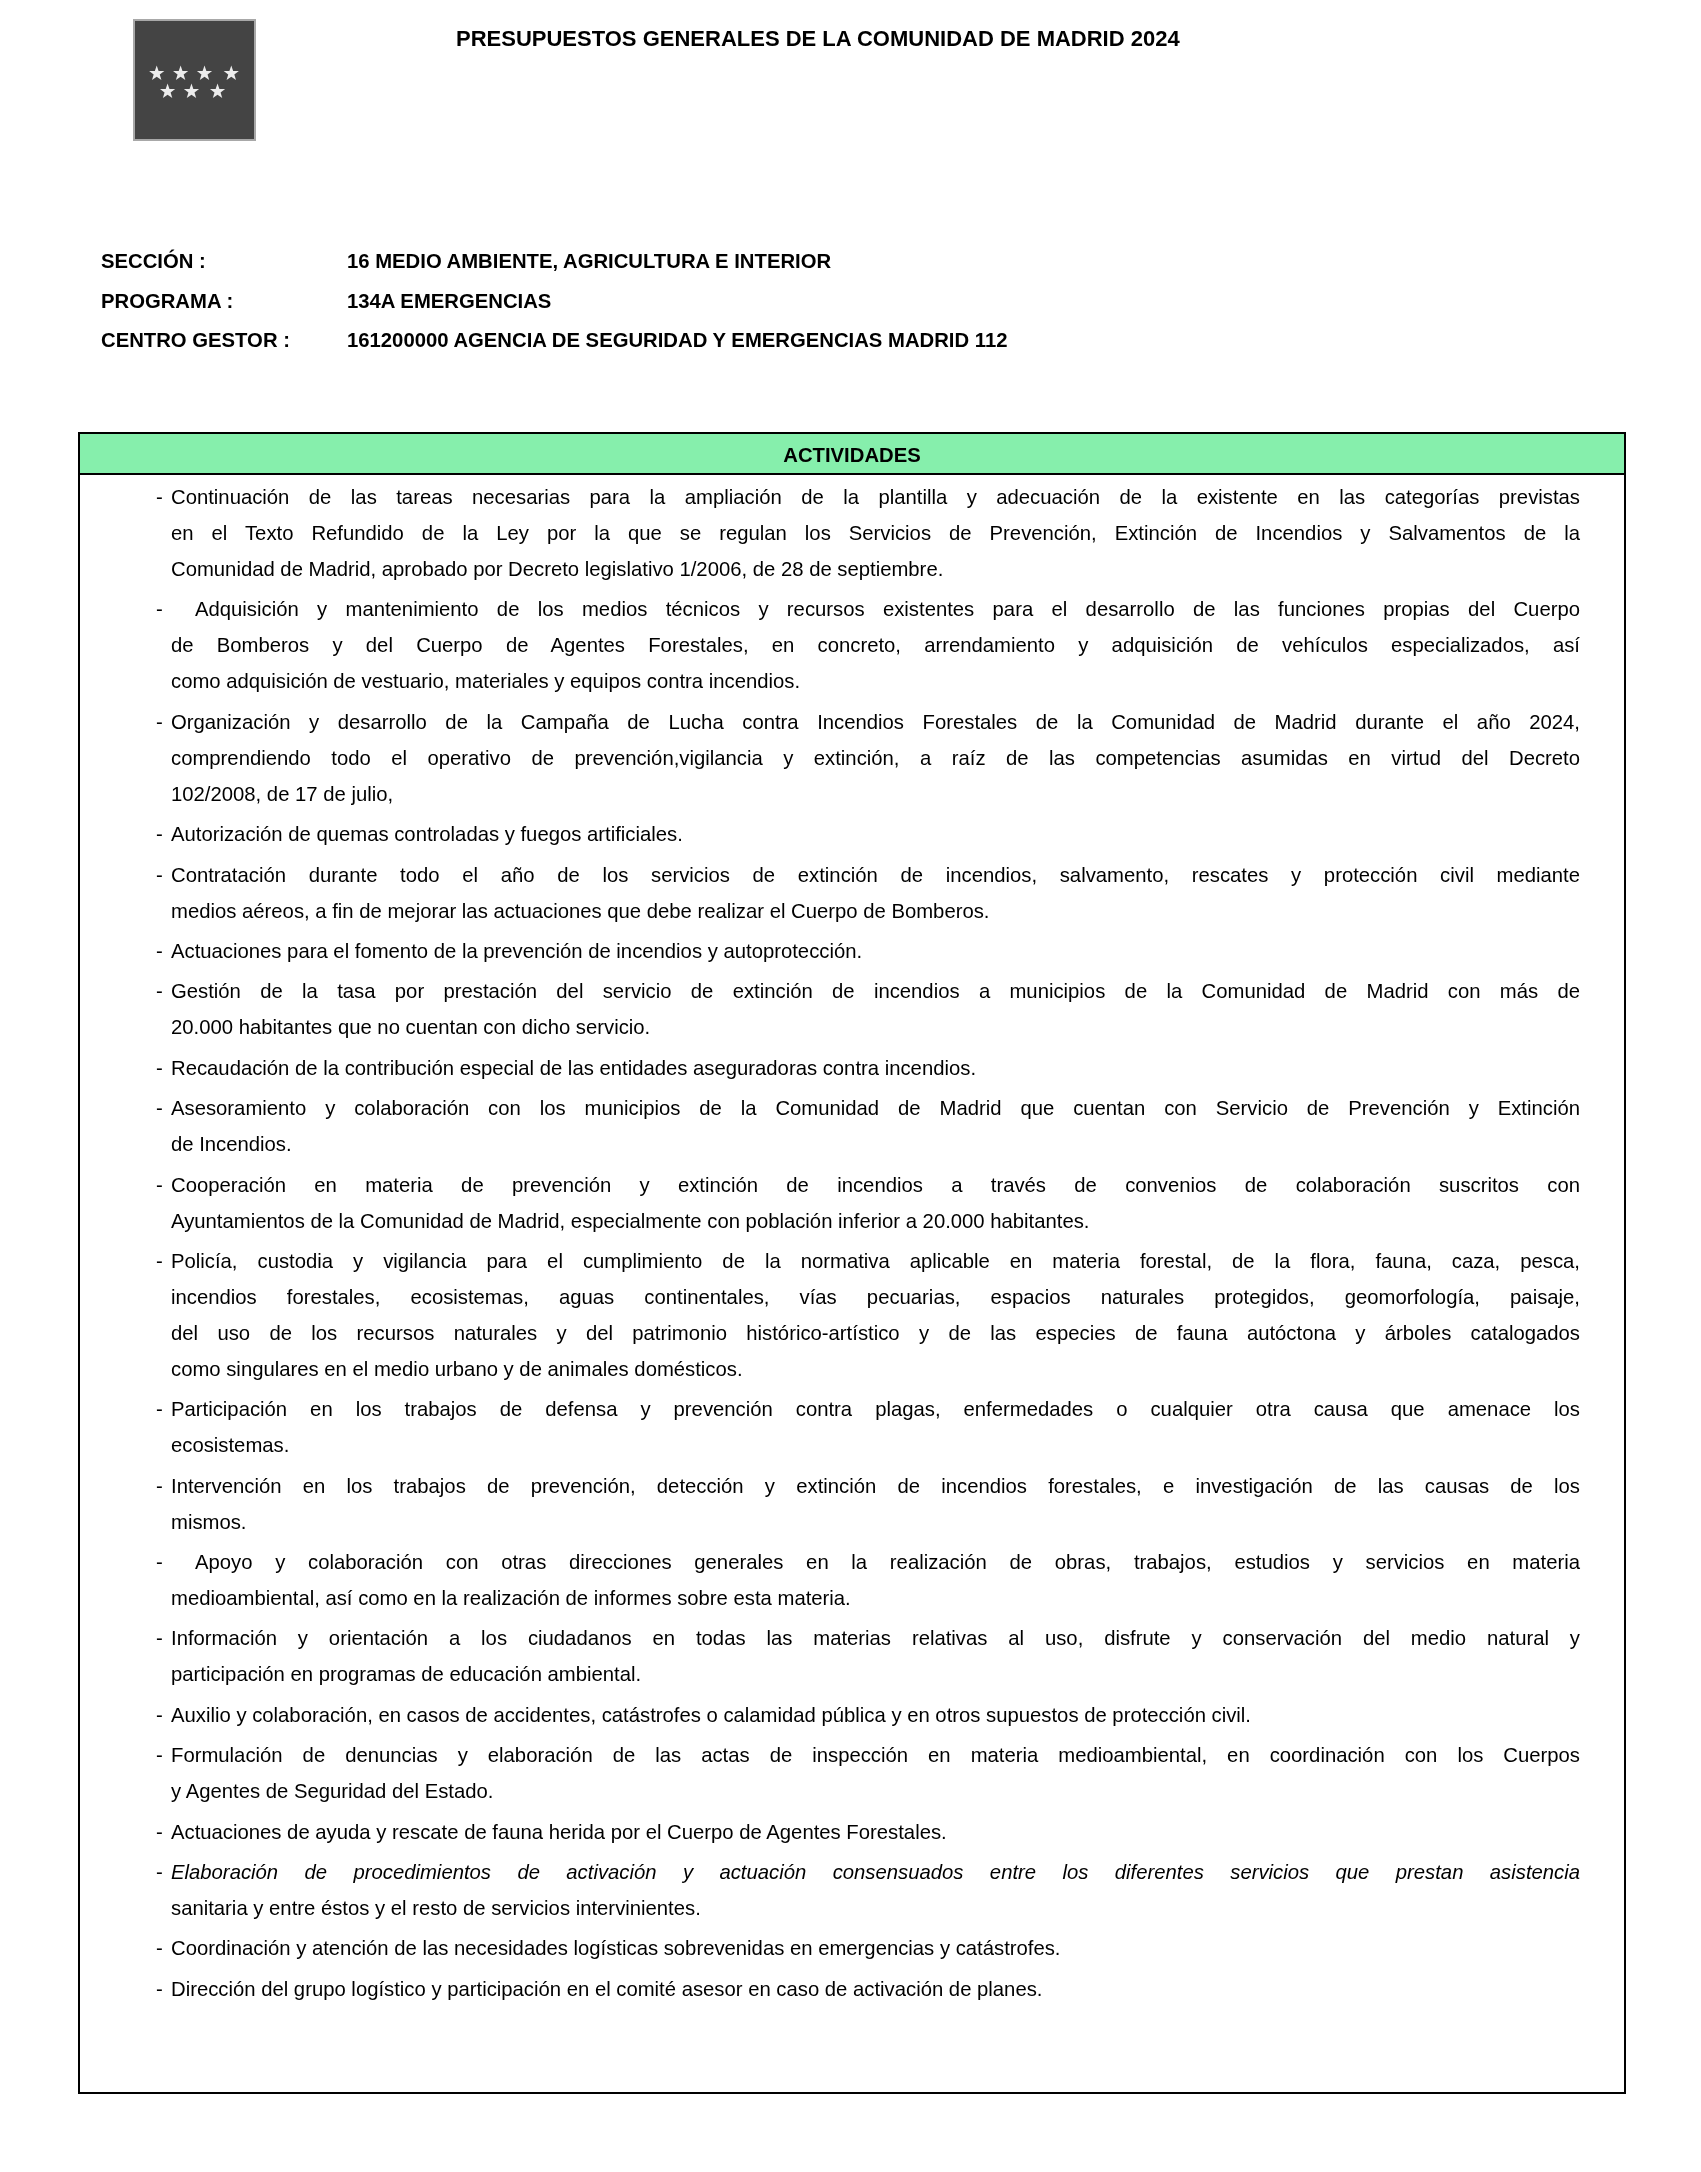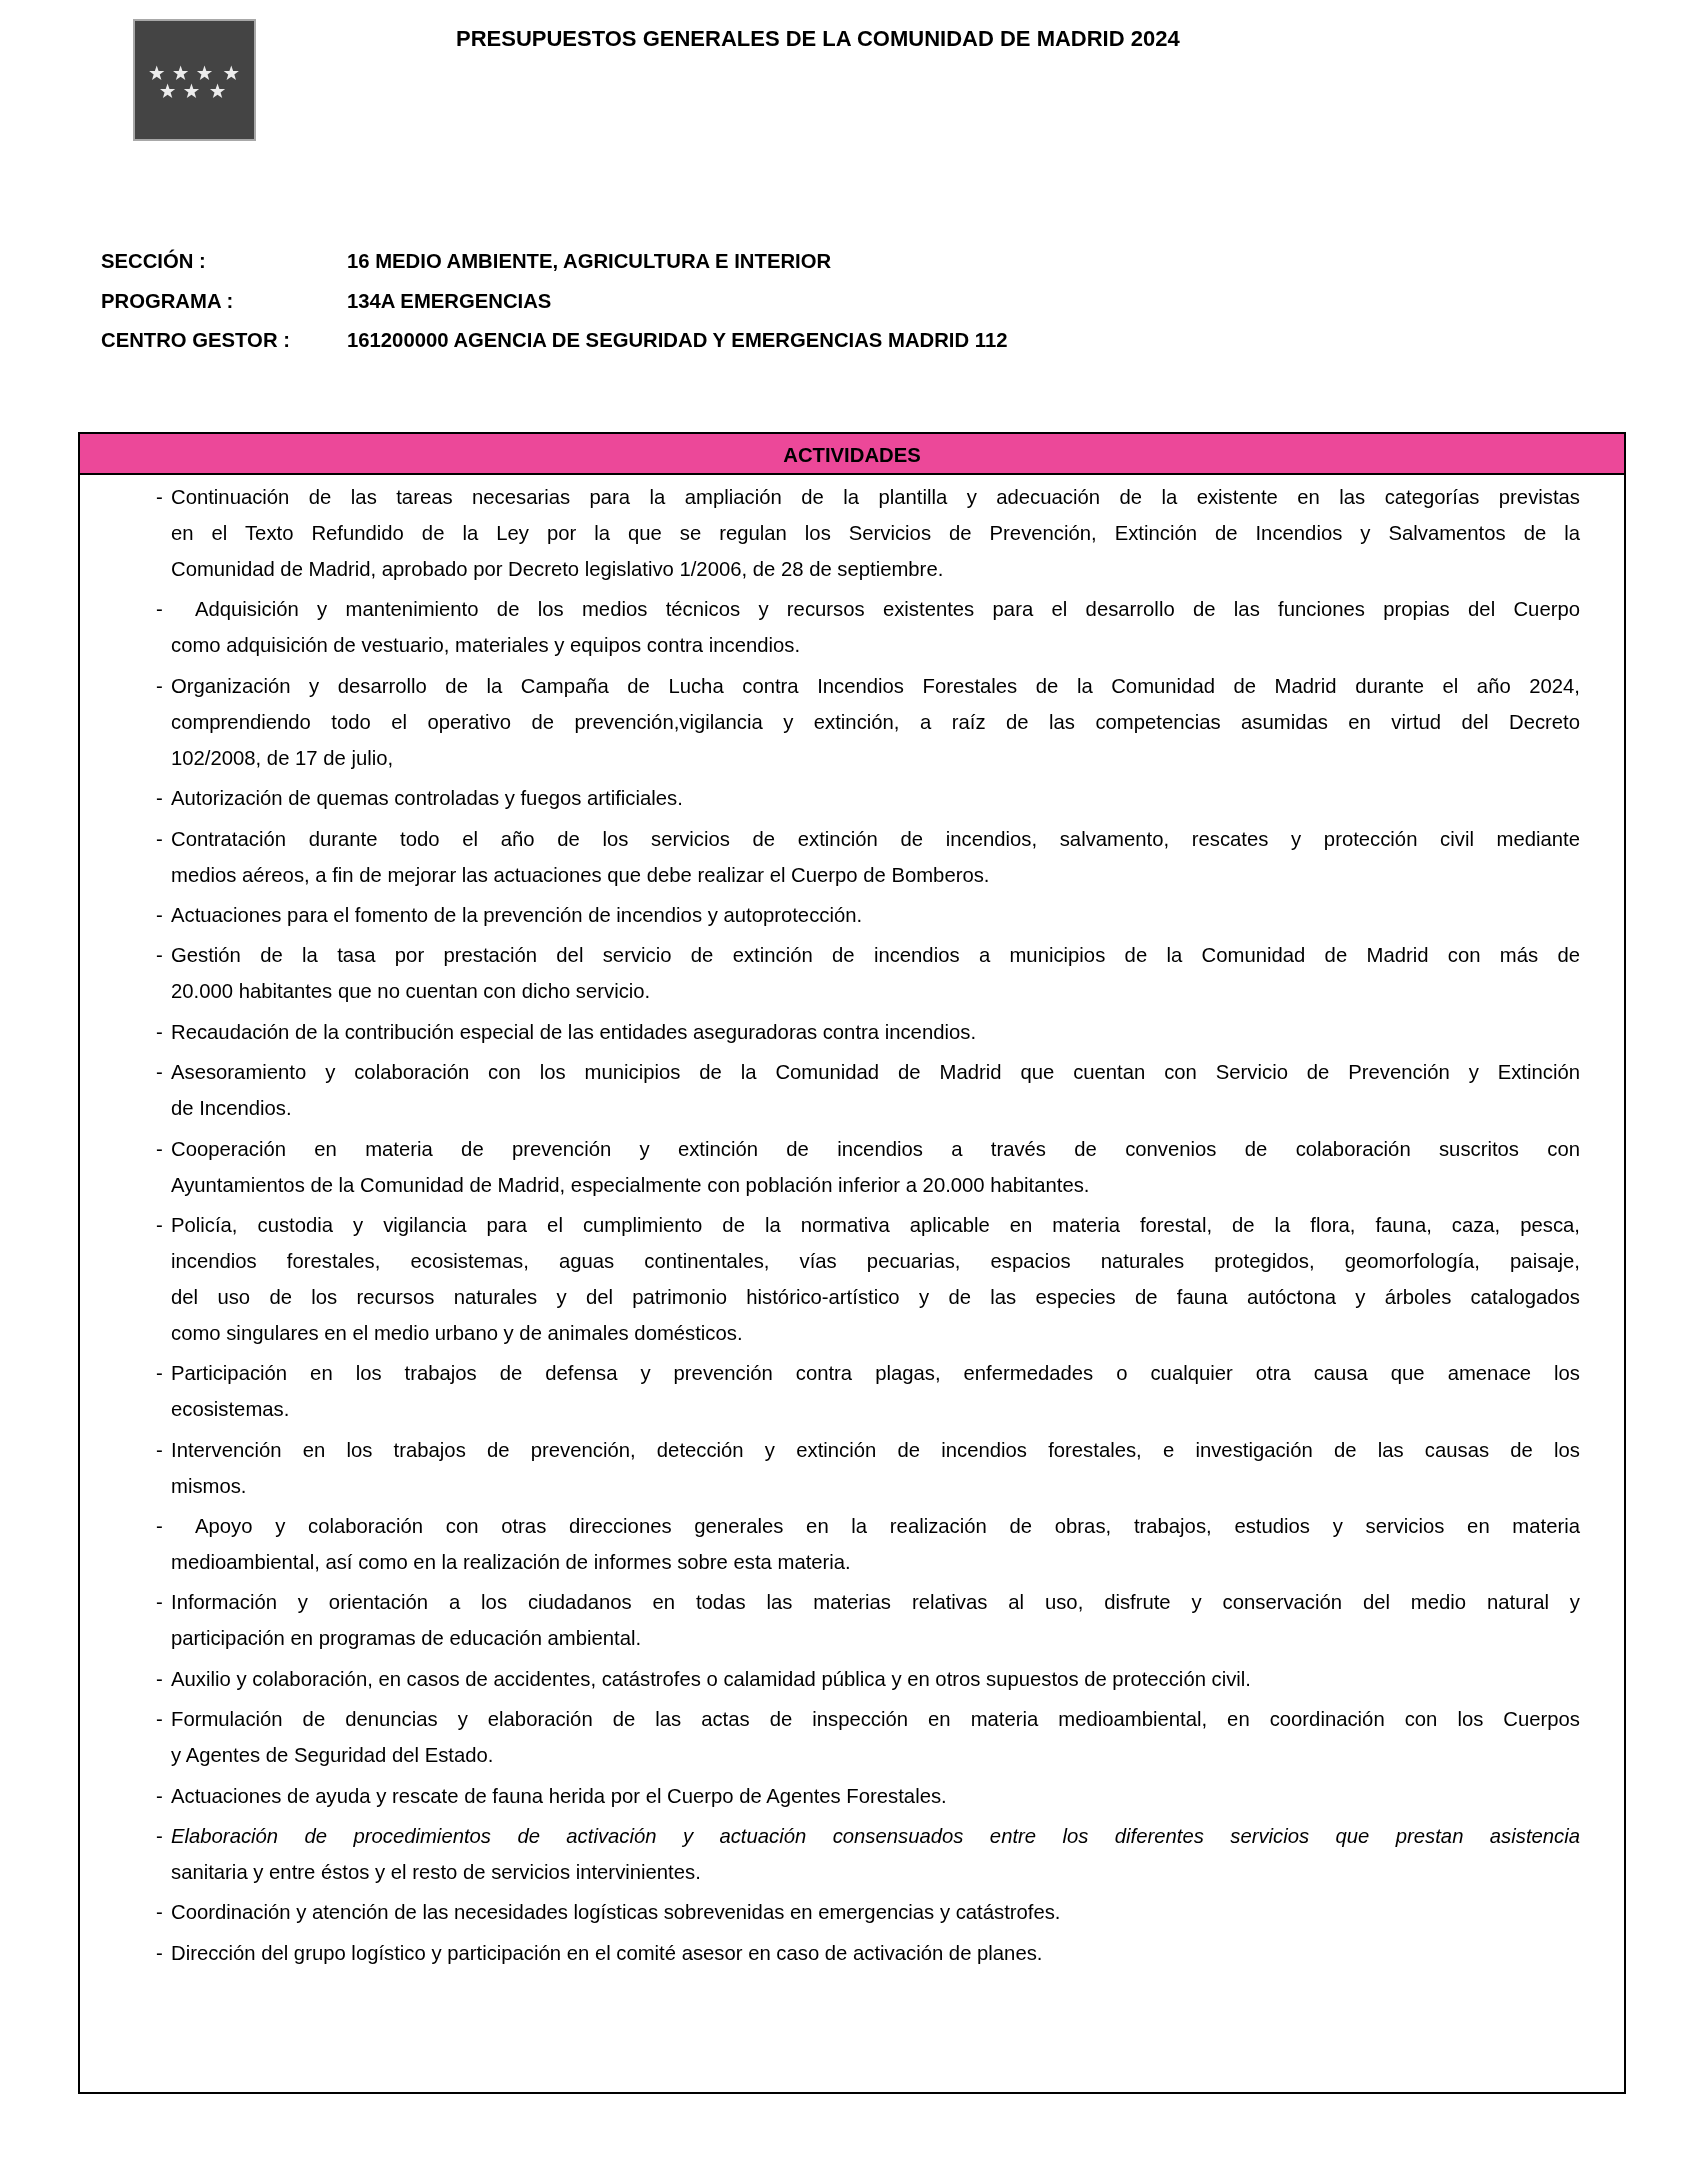--- a/index.html
+++ b/index.html
@@ -18,21 +18,21 @@
     letter-spacing: 0px;
   }
   .meta-row { position: absolute; left: 89px; height: 26px; font-weight: bold; font-size: 20.3px; line-height: 26px; white-space: nowrap; }
   .meta-label { position: absolute; left: 12px; top: 0; }
   .meta-value { position: absolute; left: 258px; top: 0; }
   .table {
     position: absolute; left: 78px; top: 432px; width: 1548px; height: 1662px;
     border: 2.9px solid #000; box-sizing: border-box;
   }
   .table-header {
-    height: 39px; background: #ec4899; border-bottom: 2.9px solid #000;
+    height: 39px; background: #86efac; border-bottom: 2.9px solid #000;
     text-align: center; font-weight: bold; font-size: 20.3px; line-height: 42px;
   }
   .items { position: absolute; left: 0; top: 45px; width: 100%; }
   .item { position: relative; padding-left: 91px; width: 1409px; margin-bottom: 4.4px; }
   .item .dash { position: absolute; left: 76px; top: 0; font-size: 20.3px; line-height: 36px; }
   .item .line {
     font-size: 20.3px; line-height: 36px; height: 36px; white-space: nowrap;
     text-align: justify; text-align-last: justify; overflow: visible;
   }
   .item .line.last { text-align-last: left; }
@@ -75,20 +75,21 @@
   <div class="items" id="items">
       <div class="item">
         <span class="dash">-</span>
         <div class="line" style="white-space: nowrap; display: block;"><span style="word-spacing: 0px;">Continuación de las tareas necesarias para la ampliación de la plantilla y adecuación de la existente en las categorías previstas</span></div>
         <div class="line" style="white-space: nowrap; display: block;"><span style="word-spacing: 0px;">en el Texto Refundido de la Ley por la que se regulan los Servicios de Prevención, Extinción de Incendios y Salvamentos de la</span></div>
         <div class="line last" style="white-space: nowrap;">Comunidad de Madrid, aprobado por Decreto legislativo 1/2006, de 28 de septiembre.</div>
       </div>
       <div class="item">
         <span class="dash">-</span>
         <div class="line" style="white-space: nowrap; display: block;"><span style="word-spacing: 0px; margin-left: 24px;">Adquisición y mantenimiento de los medios técnicos y recursos existentes para el desarrollo de las funciones propias del Cuerpo</span></div>
+        <div class="line" style="white-space: nowrap; display: block;"><span style="word-spacing: 0px;">de Bomberos y del Cuerpo de Agentes Forestales, en concreto, arrendamiento y adquisición de vehículos especializados, así</span></div>
         <div class="line last" style="white-space: nowrap;">como adquisición de vestuario, materiales y equipos contra incendios.</div>
       </div>
       <div class="item">
         <span class="dash">-</span>
         <div class="line" style="white-space: nowrap; display: block;"><span style="word-spacing: 0px;">Organización y desarrollo de la Campaña de Lucha contra Incendios Forestales de la Comunidad de Madrid durante el año 2024,</span></div>
         <div class="line" style="white-space: nowrap; display: block;"><span style="word-spacing: 0px;">comprendiendo todo el operativo de prevención,vigilancia y extinción, a raíz de las competencias asumidas en virtud del Decreto</span></div>
         <div class="line last" style="white-space: nowrap;">102/2008, de 17 de julio,</div>
       </div>
       <div class="item">
         <span class="dash">-</span>

